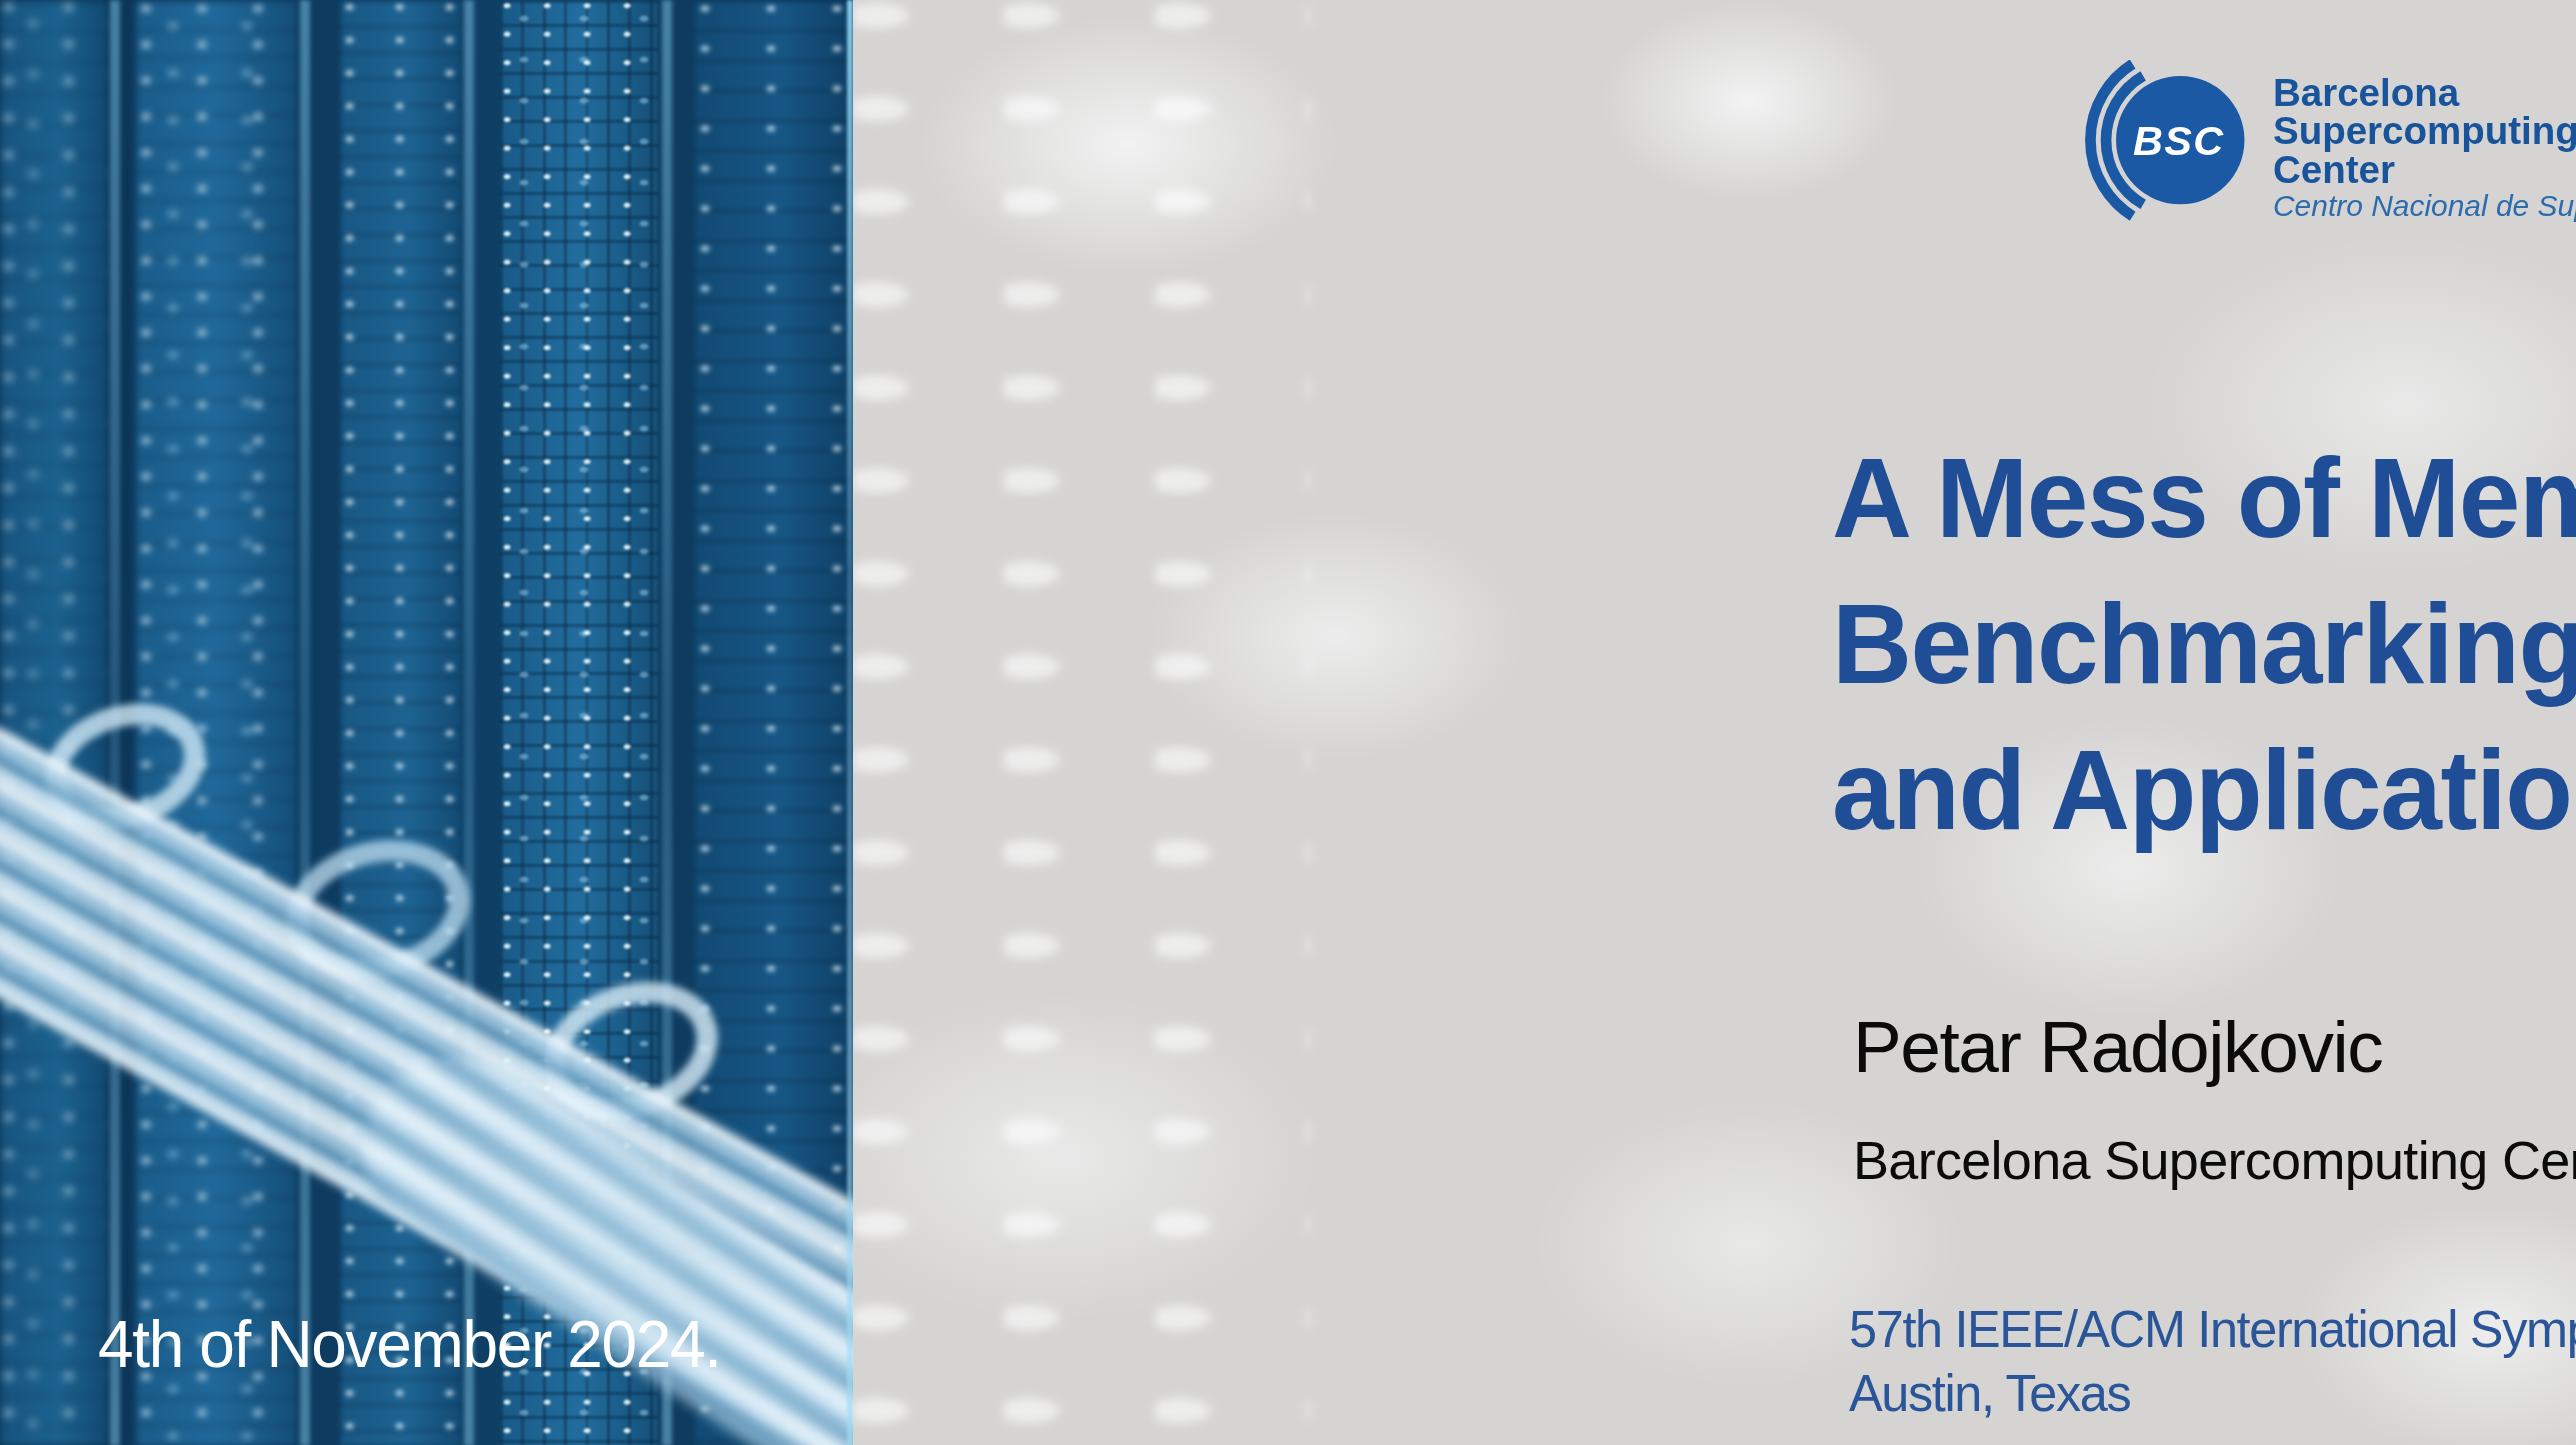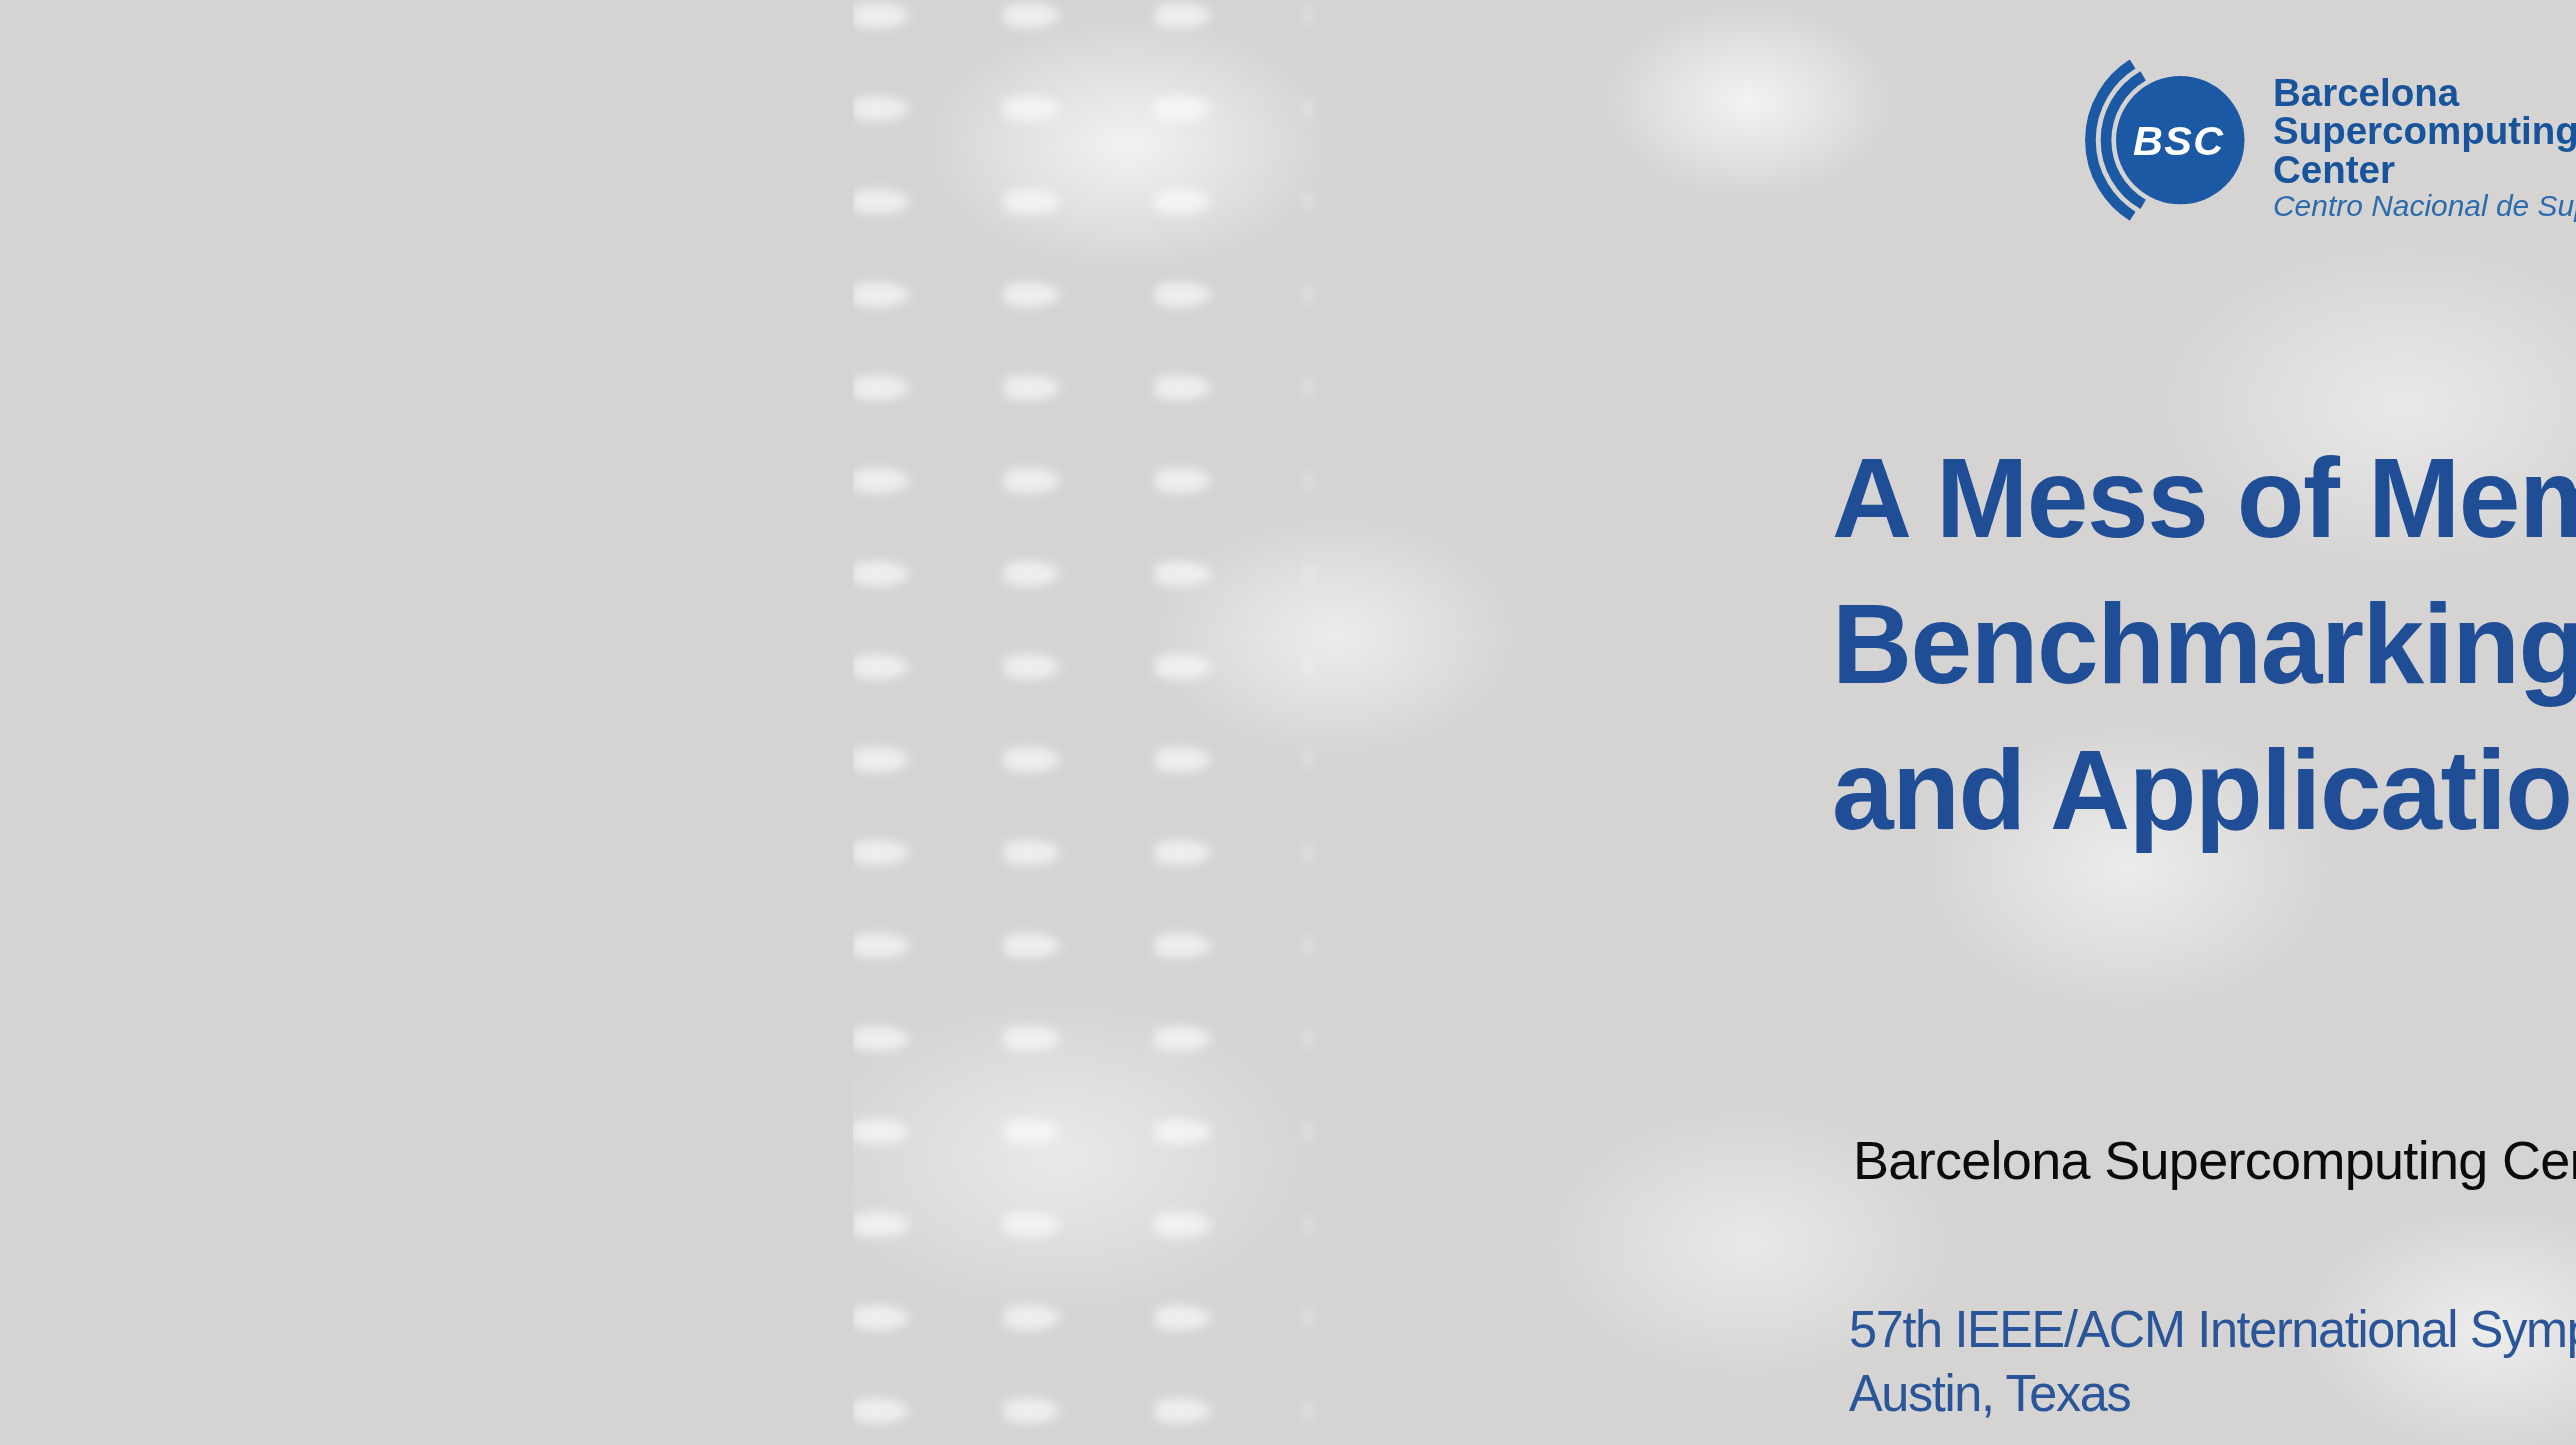--- a/index.html
+++ b/index.html
@@ -104,40 +104,59 @@
       color:#0b0b0b; white-space:nowrap; }
 
   .event { position:absolute; left:996px; top:1297px; font-size:52px; line-height:64px;
       letter-spacing:-1.4px; color:#2A5699; white-space:nowrap; transform:scaleX(.97); transform-origin:left top; }
 </style>
 </head>
 <body>
 
 <div class="slide">
 
+  <div class="photo">
+    <div class="rack-col rc-a"></div>
+    <div class="rack-col rc-b"></div>
+    <div class="rack-col rc-c"></div>
+    <div class="rack-col rc-d"></div>
+    <div class="rack-col rc-e"></div>
+    <div class="rack-sep rs-1"></div>
+    <div class="rack-sep rs-2"></div>
+    <div class="rack-sep rs-3"></div>
+    <div class="rack-sep rs-4"></div>
+    <div class="cable-loop cl-1"></div>
+    <div class="cable-loop cl-2"></div>
+    <div class="cable-loop cl-3"></div>
+    <div class="cable-band"></div>
+    <div class="cable-band secondary"></div>
+    <div class="photo-edge"></div>
+    <div class="date-text">4th of November 2024.</div>
+  </div>
 
   <div class="content">
 
     <svg class="bsc-logo" viewBox="0 0 980 232" xmlns="http://www.w3.org/2000/svg">
       <path d="M 103.2 5.2 A 126 126 0 0 0 103.2 218.8" fill="none" stroke="#1B59A4" stroke-width="15"></path>
       <path d="M 118 21.9 A 104 104 0 0 0 118 202.1" fill="none" stroke="#1B59A4" stroke-width="15"></path>
       <circle cx="170" cy="112" r="90" fill="#1B59A4"></circle>
       <text x="168" y="133" text-anchor="middle" font-family="Liberation Sans, sans-serif" font-size="58" font-weight="bold" font-style="italic" letter-spacing="2" fill="#ffffff">BSC</text>
       <text x="300" y="64" font-family="Liberation Sans, sans-serif" font-size="54" font-weight="bold" fill="#17549B">Barcelona</text>
       <text x="300" y="118" font-family="Liberation Sans, sans-serif" font-size="54" font-weight="bold" fill="#17549B">Supercomputing</text>
       <text x="300" y="172" font-family="Liberation Sans, sans-serif" font-size="54" font-weight="bold" fill="#17549B">Center</text>
       <text x="300" y="218" font-family="Liberation Sans, sans-serif" font-size="42" font-style="italic" fill="#2C6BAD">Centro Nacional de Supercomputación</text>
     </svg>
 
     <div class="title">
       <div>A Mess of Memory System</div>
       <div>Benchmarking, Simulation</div>
       <div>and Application Profiling</div>
     </div>
 
+    <div class="author">Petar Radojkovic</div>
     <div class="affiliation">Barcelona Supercomputing Center</div>
 
     <div class="event">
       <div>57th IEEE/ACM International Symposium on Microarchitecture</div>
       <div>Austin, Texas</div>
     </div>
 
   </div>
 </div>
 

